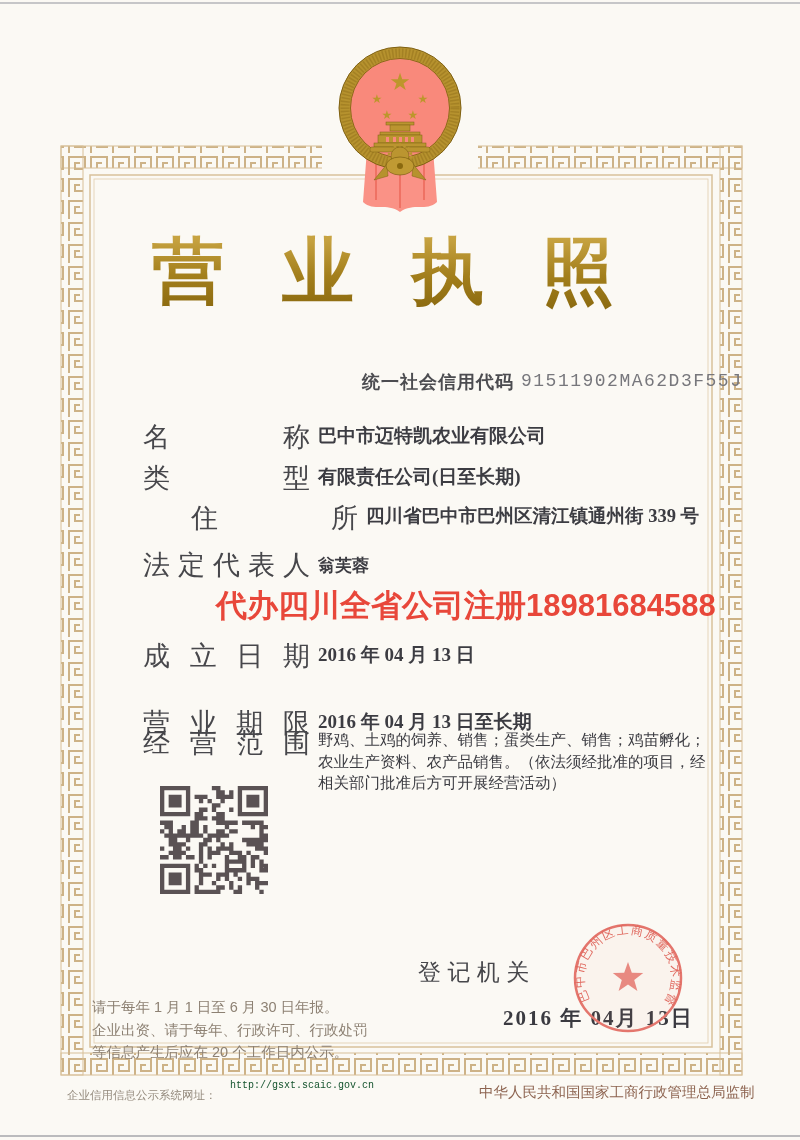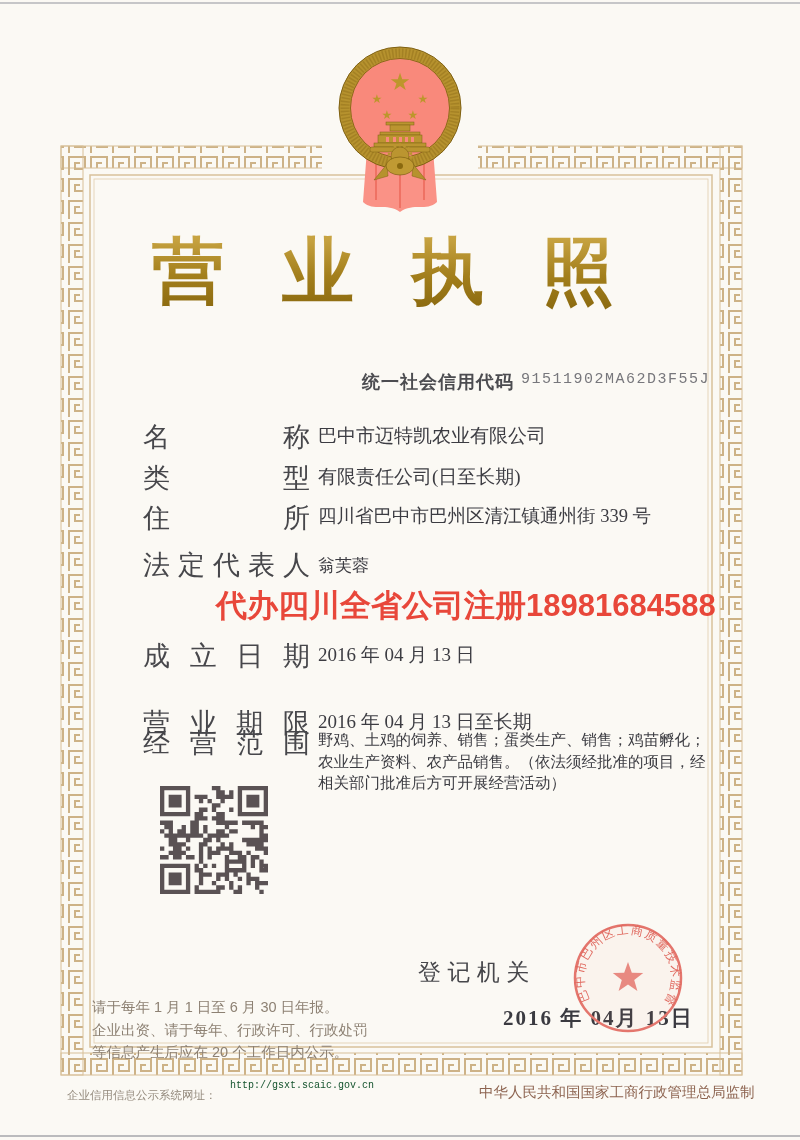--- a/index.html
+++ b/index.html
@@ -8,30 +8,30 @@
   .scanline{position:absolute;left:0;width:800px;height:2px;background:#c6c6c8;}
   
   .title{position:absolute;left:152px;top:232px;width:462px;font-size:72px;font-weight:800;
          font-family:"Liberation Sans","DejaVu Sans",sans-serif;
          text-align:justify;text-align-last:justify;line-height:1.1;
          background:linear-gradient(180deg,#c7a341 8%,#a37f1c 55%,#8a690f 100%);
          -webkit-background-clip:text;background-clip:text;color:transparent;}
   
   .cc-label{position:absolute;left:362px;top:370px;font-size:18px;font-weight:700;color:#4c4c50;
             font-family:"Liberation Sans","DejaVu Sans",sans-serif;letter-spacing:1px;}
-  .cc-value{position:absolute;left:521px;top:371px;font-size:15px;color:#77777c;
+  .cc-value{position:absolute;left:521px;top:371px;font-size:18px;color:#77777c;
             font-family:"Liberation Mono","DejaVu Sans Mono",monospace;letter-spacing:1.5px;}
   
   .row{position:absolute;left:143px;width:575px;height:34px;}
   .row .lab{position:absolute;left:0;top:0;width:167px;font-size:27px;font-weight:500;color:#47474b;
             font-family:"Liberation Sans","DejaVu Sans",sans-serif;
             text-align:justify;text-align-last:justify;text-justify:inter-character;white-space:normal;}
-  .row .val{position:absolute;left:175px;top:6px;width:396px;font-size:19px;font-weight:400;
+  .row .val{position:absolute;left:175px;top:6px;width:396px;font-size:19px;font-weight:700;
             color:#3c3c42;line-height:21.5px;}
-  .r0{top:419px;} .r1{top:460px;} .r2{top:500px;} .r3{top:547px;}
+  .r0{top:419px;} .r1{top:460px;} .r2{top:500px;margin-left:48px;} .r3{top:547px;}
   .r4{top:592px;} .r5{top:638px;} .r6{top:705px;} .r7{top:725px;}
   .r2 .val{font-size:18.5px;}
   .r3 .val{font-size:17px;top:8px;}
   .r4 .val{font-size:17px;top:8px;color:#c8c0b5;font-weight:500;}
   .r7 .val{font-size:15.5px;font-weight:500;top:4px;}
   
   .watermark{position:absolute;left:216px;top:585px;font-size:31px;font-weight:600;color:#e73a2c;
              font-family:"Liberation Sans","DejaVu Sans",sans-serif;white-space:nowrap;opacity:.93;}
   
   .regorg{position:absolute;left:418px;top:957px;width:230px;font-size:23px;font-weight:500;color:#47474b;

